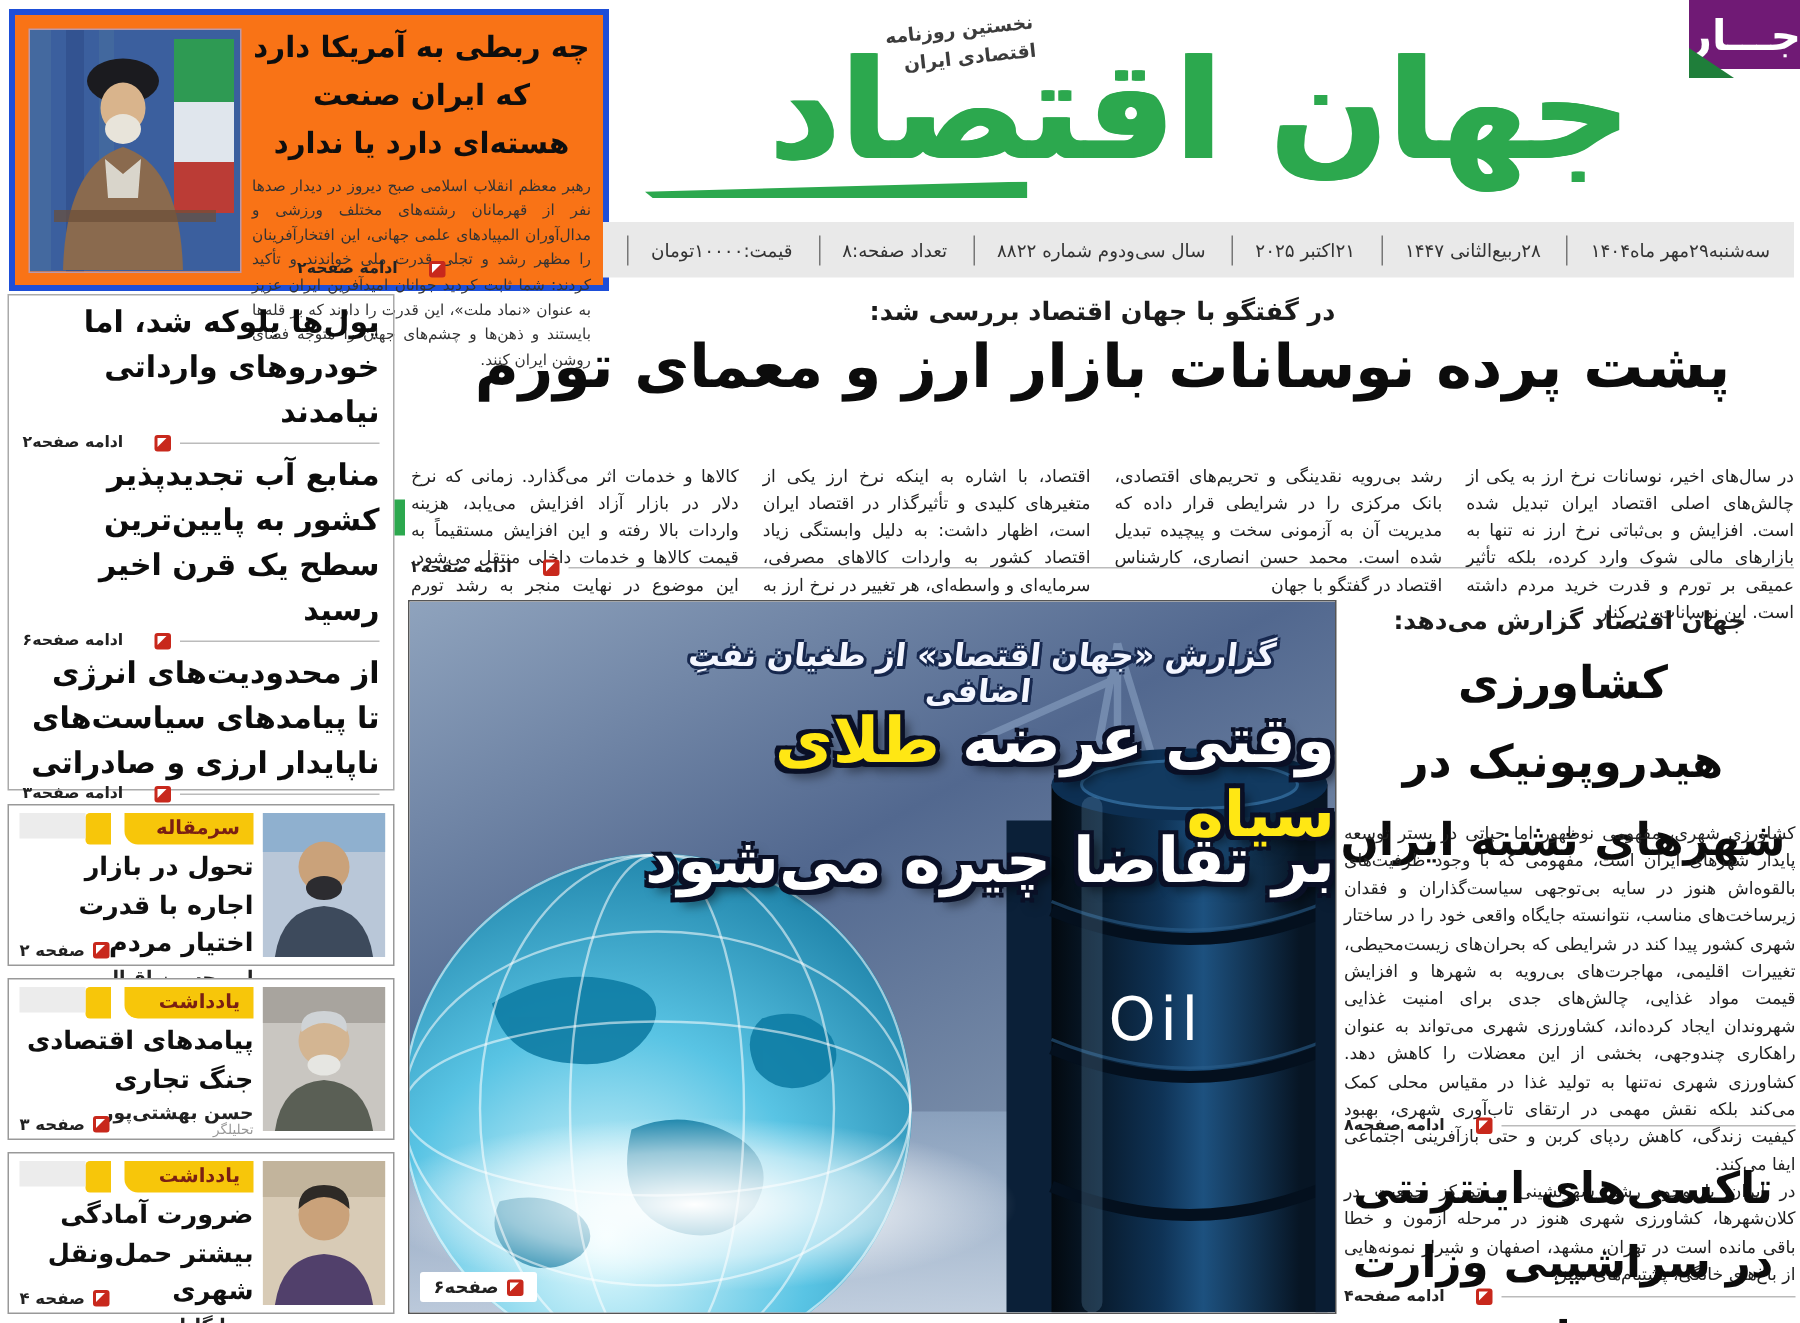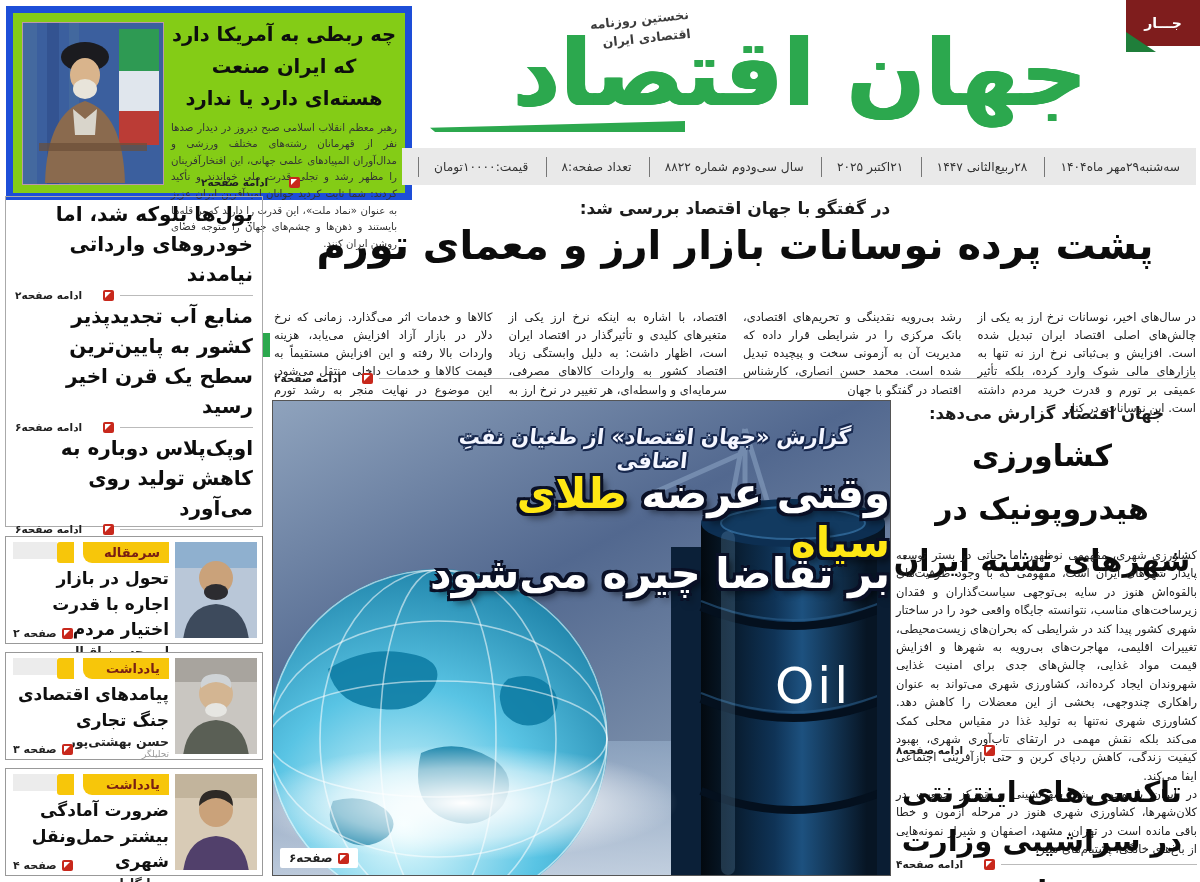--- a/index.html
+++ b/index.html
@@ -1,37 +1,37 @@
 <!DOCTYPE html>
 <html lang="fa" dir="rtl"><head>
 <meta charset="utf-8">
 <style>
   html,body{margin:0;padding:0;background:#fff;}
   #page{position:relative;width:1200px;height:882px;background:#fff;overflow:hidden;
         font-family:"DejaVu Sans",sans-serif;direction:rtl;}
   .abs{position:absolute;}
 
   
-  .kh-box{left:6px;top:6px;width:392px;height:180px;border:7px solid #1d4ed8;background:#84cc16;}
+  .kh-box{left:6px;top:6px;width:392px;height:180px;border:4px solid #1d4ed8;background:#f97316;}
   .kh-photo{position:absolute;left:9px;top:9px;width:140px;height:161px;border:1px solid #b9a;overflow:hidden;}
   .kh-text{position:absolute;right:8px;left:158px;top:6px;bottom:4px;}
   .kh-headline{font-size:19.5px;font-weight:bold;text-align:center;line-height:1.65;color:#0e0e0e;}
   .kh-body{font-size:10.2px;text-align:justify;line-height:1.63;color:#333;margin-top:4px;}
   .kh-cont{position:absolute;bottom:1px;left:30px;}
 
   
   .mh-title{left:470px;top:2px;width:660px;height:142px;display:flex;align-items:center;justify-content:center;
             font-size:92px;font-weight:bold;color:#2ca84e;white-space:nowrap;
             text-shadow:1px 0 #2ca84e,-1px 0 #2ca84e;z-index:1;}
   .mh-tail{left:430px;top:121px;width:255px;height:11px;background:#2ca84e;
            clip-path:polygon(0 62%,100% 0,100% 100%,2% 100%);z-index:0;}
   .mh-sub{left:552px;top:12px;width:138px;text-align:right;font-size:12.5px;font-weight:bold;color:#3c3c3c;
           line-height:1.55;transform:rotate(-6deg);z-index:2;
           text-shadow:0 0 3px #fff,0 0 3px #fff,0 0 5px #fff;}
-  .ribbon{left:1126px;top:0;width:74px;height:46px;background:#7f1d1d;color:#fff;font-weight:bold;font-size:14px;
+  .ribbon{left:1126px;top:0;width:74px;height:46px;background:#701a75;color:#fff;font-weight:bold;font-size:28px;
           display:flex;align-items:center;justify-content:center;z-index:3;}
   .ribbon::before{content:"";position:absolute;left:0;bottom:-6px;
           border-bottom:20px solid #1f7e3a;border-right:30px solid transparent;}
 
   
   .datebar{left:402px;top:148px;width:794px;height:37px;background:#e9e9e9;display:flex;align-items:center;
            justify-content:space-between;padding:0 16px;box-sizing:border-box;font-size:12.2px;color:#333;}
   .datebar .item{border-left:1.5px solid #777;padding-left:15px;height:20px;display:flex;align-items:center;white-space:nowrap;}
 
   
@@ -82,22 +82,22 @@
   .photo svg{display:block;}
   .ph-kicker{position:absolute;left:150px;right:6px;top:24px;text-align:center;font-size:21px;font-weight:bold;
              color:#f4f6ff;transform:skewX(-6deg);
              text-shadow:2px 0 #17284e,-2px 0 #17284e,0 2px #17284e,0 -2px #17284e,2px 2px #17284e,-2px -2px #17284e;}
   .ph-line{position:absolute;left:140px;right:0;text-align:right;font-size:42px;font-weight:bold;color:#fff;
            text-shadow:2px 0 #0a1026,-2px 0 #0a1026,0 2px #0a1026,0 -2px #0a1026,
                        3px 3px #0a1026,-3px -3px #0a1026,3px -3px #0a1026,-3px 3px #0a1026,5px 5px 7px rgba(0,0,0,.55);}
   .ph-line1{top:68px;}
   .ph-line2{top:148px;}
   .ph-yellow{color:#ffe714;}
-  .oil-label{position:absolute;left:466px;top:256px;font-size:50px;color:#fff;letter-spacing:3px;
-             font-family:"DejaVu Sans",sans-serif;font-weight:normal;margin-left:36px;}
+  .oil-label{position:absolute;left:466px;top:256px;font-size:40px;color:#fff;letter-spacing:3px;
+             font-family:"DejaVu Sans",sans-serif;font-weight:normal;}
   .ph-page{position:absolute;left:7px;bottom:7px;background:#fff;padding:3px 9px;display:flex;align-items:center;gap:5px;
            font-size:12px;font-weight:bold;color:#222;border-radius:2px;}
 
   
   .r-kicker{left:896px;top:404px;width:301px;text-align:center;font-size:16.5px;font-weight:bold;color:#1c1c1c;}
   .r-headline{left:886px;top:430px;width:312px;text-align:center;font-size:30px;font-weight:bold;line-height:1.75;color:#0c0c0c;}
   .r-body{left:896px;top:546px;width:301px;font-size:11.5px;line-height:1.6;text-align:justify;color:#222;white-space:pre-line;}
   .r-cont{left:896px;top:744px;width:301px;}
   .r-headline2{left:886px;top:768px;width:312px;text-align:center;font-size:29px;font-weight:bold;line-height:1.7;color:#0c0c0c;}
   .r-cont2{left:896px;top:858px;width:301px;}
@@ -168,20 +168,30 @@
             </div>
           </div>
       </div>
       <div class="v-item">
         <div class="v-headline">منابع آب تجدیدپذیر کشور به پایین‌ترین سطح یک قرن اخیر رسید</div>
         <div class="cont-row">
             <div class="cont-line"></div>
           <div class="cont-tag">
             <span class="cico"></span>
             <span>ادامه صفحه۶</span>
+            </div>
+          </div>
+      </div>
+      <div class="v-item">
+        <div class="v-headline">از محدودیت‌های انرژی تا پیامدهای سیاست‌های ناپایدار ارزی و صادراتی</div>
+        <div class="cont-row">
+            <div class="cont-line"></div>
+          <div class="cont-tag">
+            <span class="cico"></span>
+            <span>ادامه صفحه۳</span>
             </div>
           </div>
       </div>
       <div class="v-item">
         <div class="v-headline">اوپک‌پلاس دوباره به کاهش تولید روی می‌آورد</div>
         <div class="cont-row">
             <div class="cont-line"></div>
           <div class="cont-tag">
             <span class="cico"></span>
             <span>ادامه صفحه۶</span>

